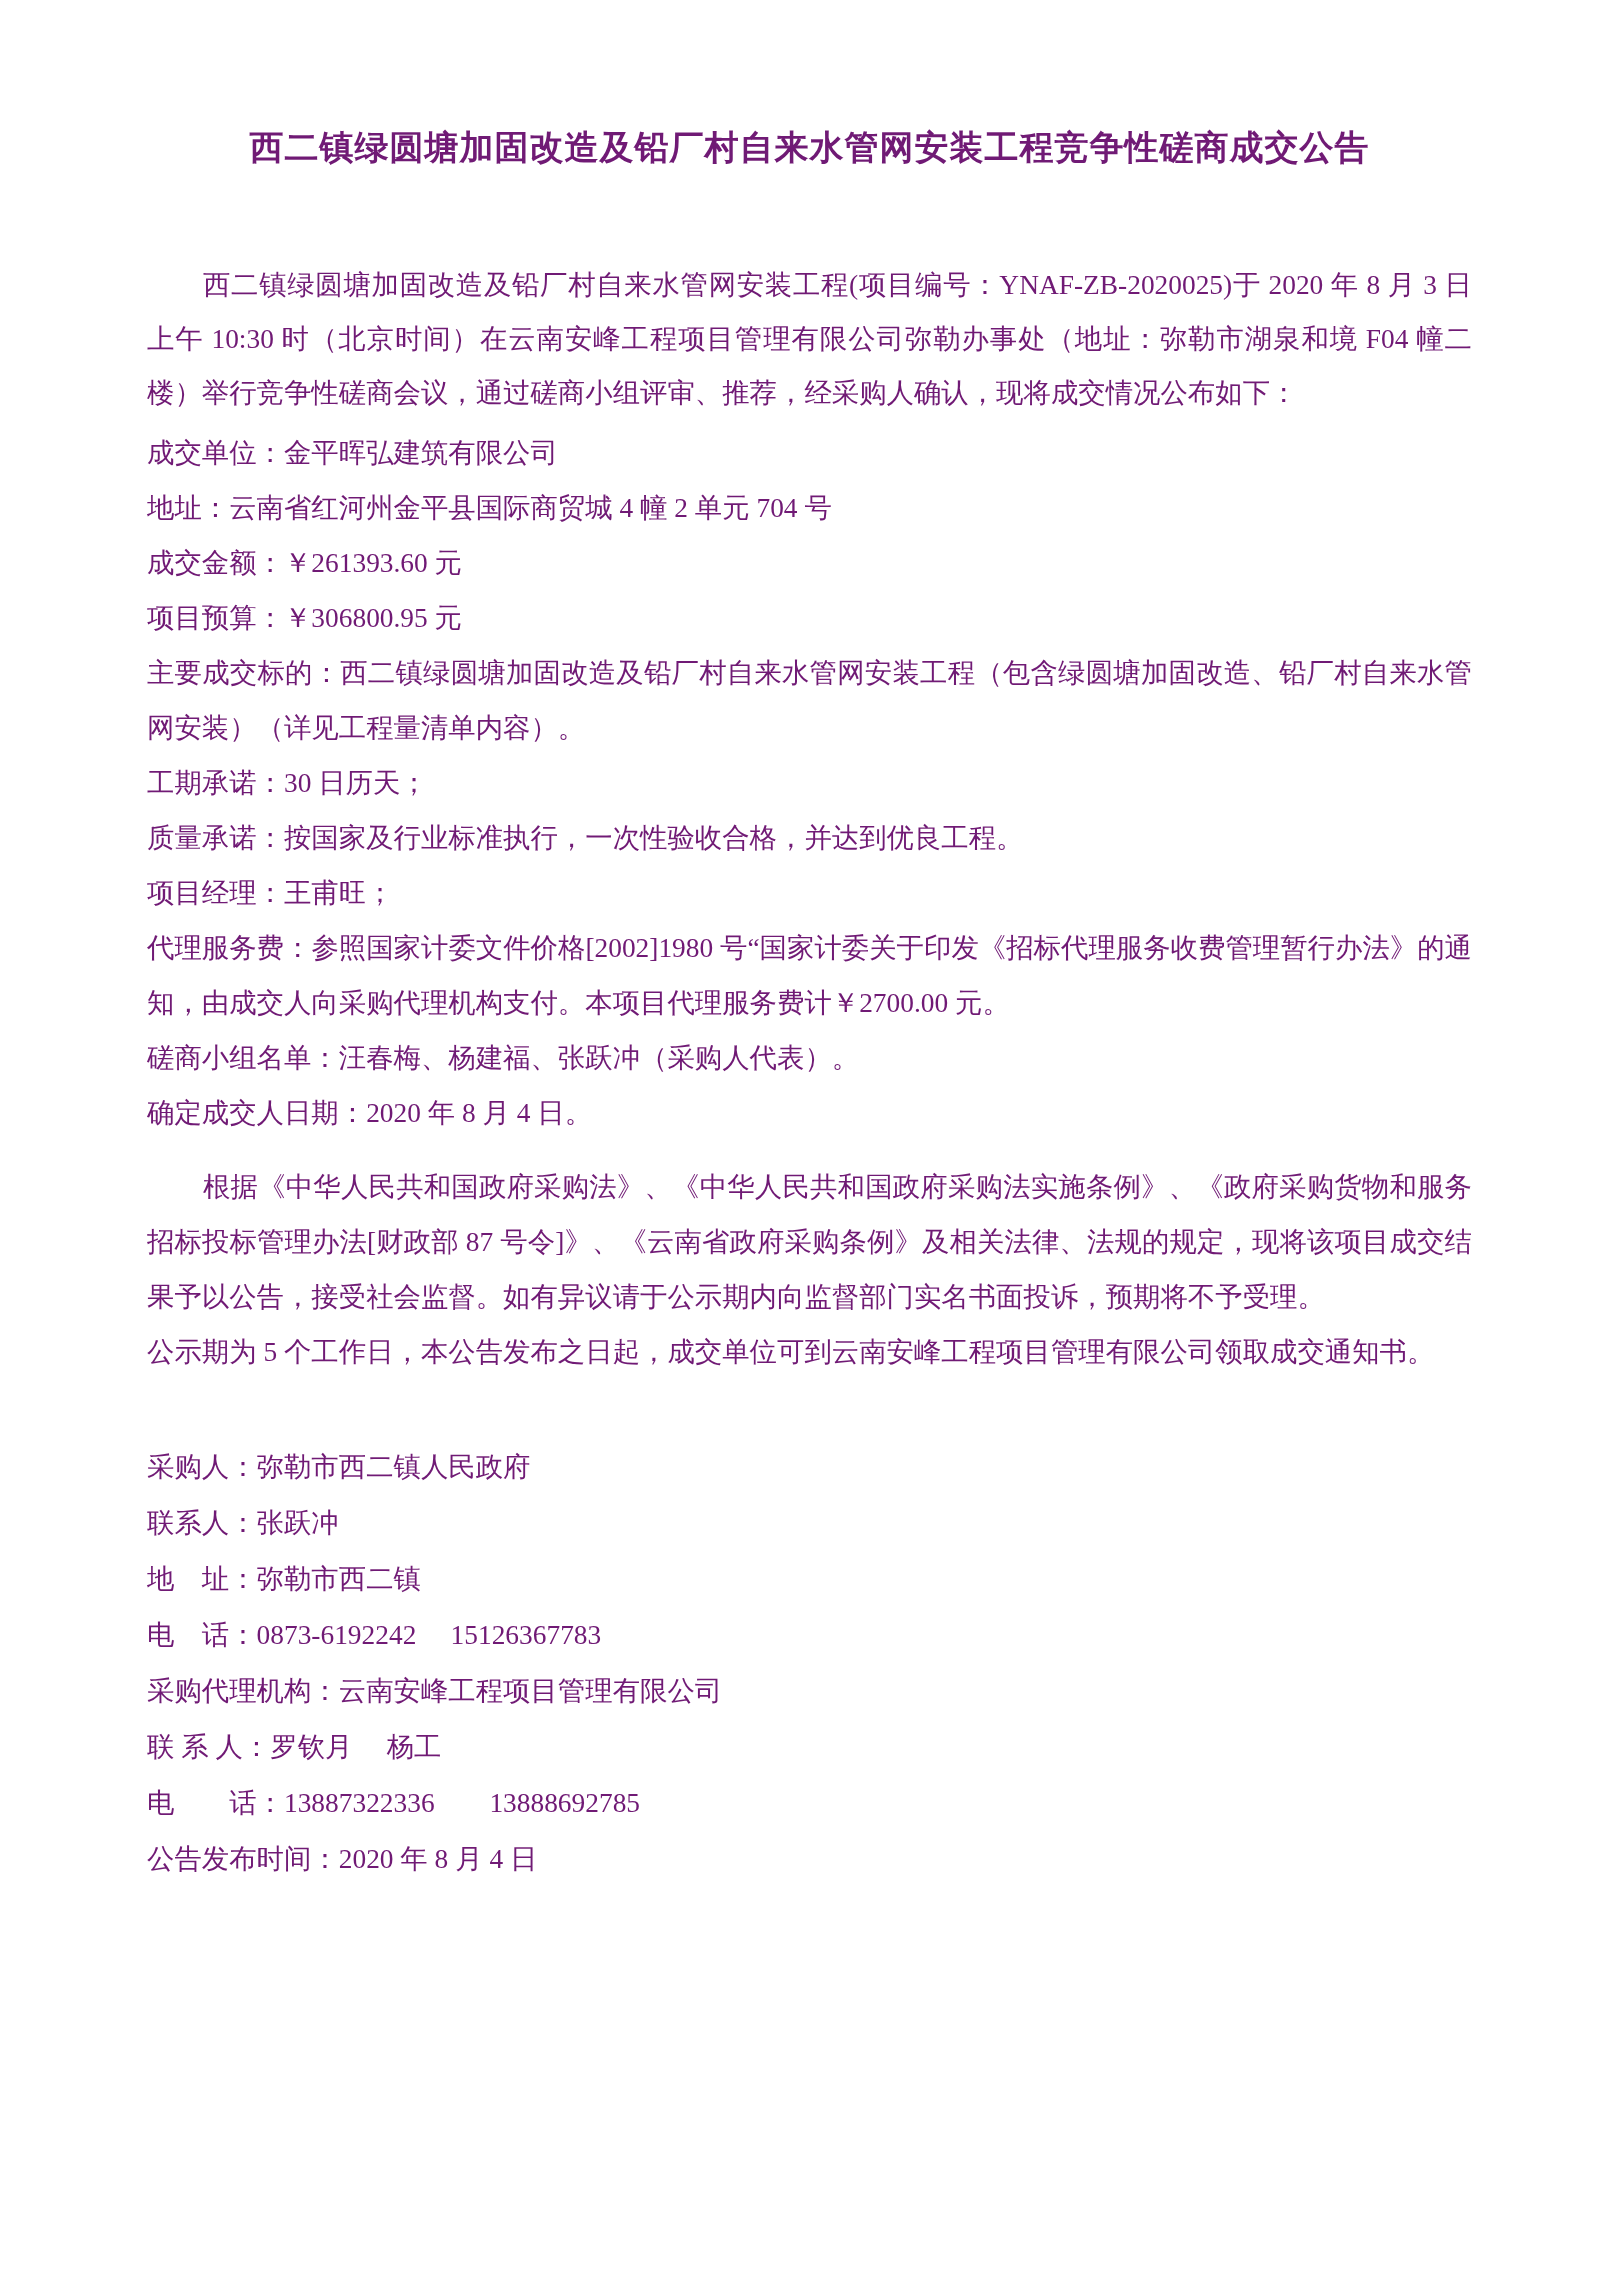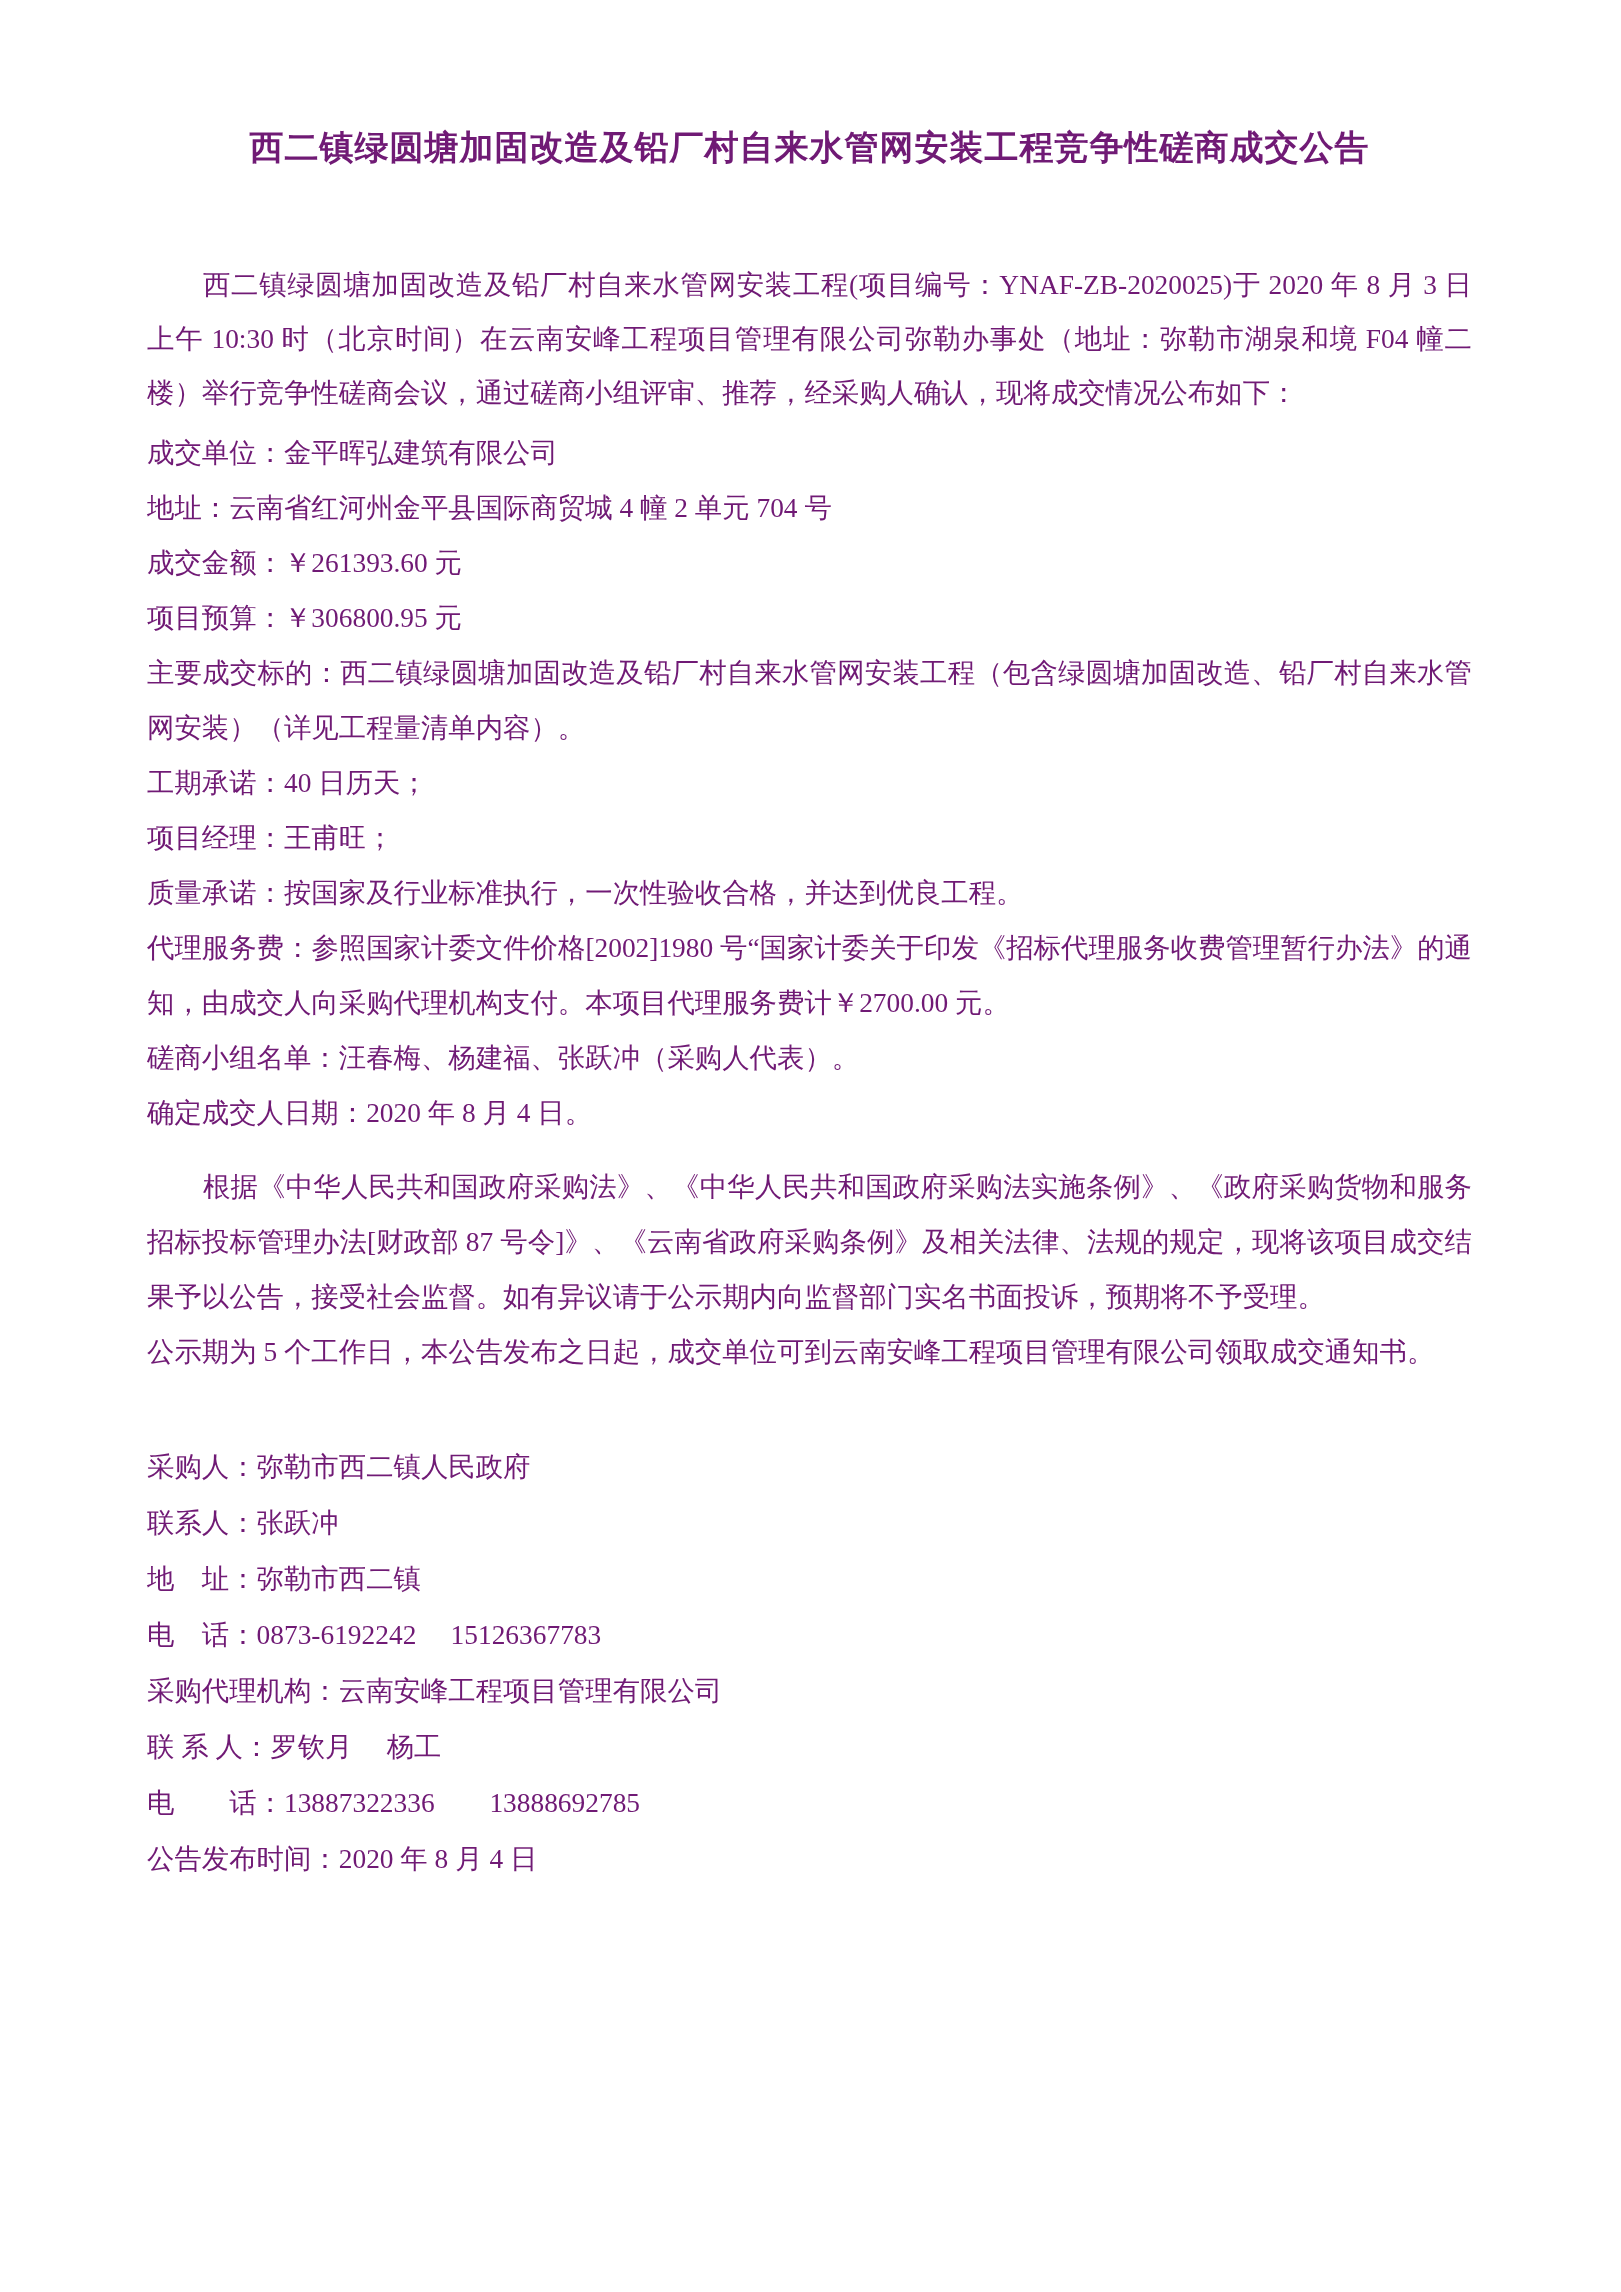--- a/index.html
+++ b/index.html
@@ -69,23 +69,23 @@
   <h1 class="title">西二镇绿圆塘加固改造及铅厂村自来水管网安装工程竞争性磋商成交公告</h1>
 
   <p class="para intro">西二镇绿圆塘加固改造及铅厂村自来水管网安装工程(项目编号：YNAF-ZB-2020025)于 2020 年 8 月 3 日上午 10:30 时（北京时间）在云南安峰工程项目管理有限公司弥勒办事处（地址：弥勒市湖泉和境 F04 幢二楼）举行竞争性磋商会议，通过磋商小组评审、推荐，经采购人确认，现将成交情况公布如下：</p>
 
   <div class="details">
       <p class="line">成交单位：金平晖弘建筑有限公司</p>
       <p class="line">地址：云南省红河州金平县国际商贸城 4 幢 2 单元 704 号</p>
       <p class="line">成交金额：￥261393.60 元</p>
       <p class="line">项目预算：￥306800.95 元</p>
       <p class="line">主要成交标的：西二镇绿圆塘加固改造及铅厂村自来水管网安装工程（包含绿圆塘加固改造、铅厂村自来水管网安装）（详见工程量清单内容）。</p>
-      <p class="line">工期承诺：40 日历天；</p>
+      <p class="line">工期承诺：30 日历天；</p>
+      <p class="line">质量承诺：按国家及行业标准执行，一次性验收合格，并达到优良工程。</p>
       <p class="line">项目经理：王甫旺；</p>
-      <p class="line">质量承诺：按国家及行业标准执行，一次性验收合格，并达到优良工程。</p>
       <p class="line">代理服务费：参照国家计委文件价格[2002]1980 号“国家计委关于印发《招标代理服务收费管理暂行办法》的通知，由成交人向采购代理机构支付。本项目代理服务费计￥2700.00 元。</p>
       <p class="line">磋商小组名单：汪春梅、杨建福、张跃冲（采购人代表）。</p>
       <p class="line">确定成交人日期：2020 年 8 月 4 日。</p>
     </div>
 
   <p class="para legal">根据《中华人民共和国政府采购法》、《中华人民共和国政府采购法实施条例》、《政府采购货物和服务招标投标管理办法[财政部 87 号令]》、《云南省政府采购条例》及相关法律、法规的规定，现将该项目成交结果予以公告，接受社会监督。如有异议请于公示期内向监督部门实名书面投诉，预期将不予受理。</p>
 
   <p class="para publicity">公示期为 5 个工作日，本公告发布之日起，成交单位可到云南安峰工程项目管理有限公司领取成交通知书。</p>
 
   <div class="contacts">

